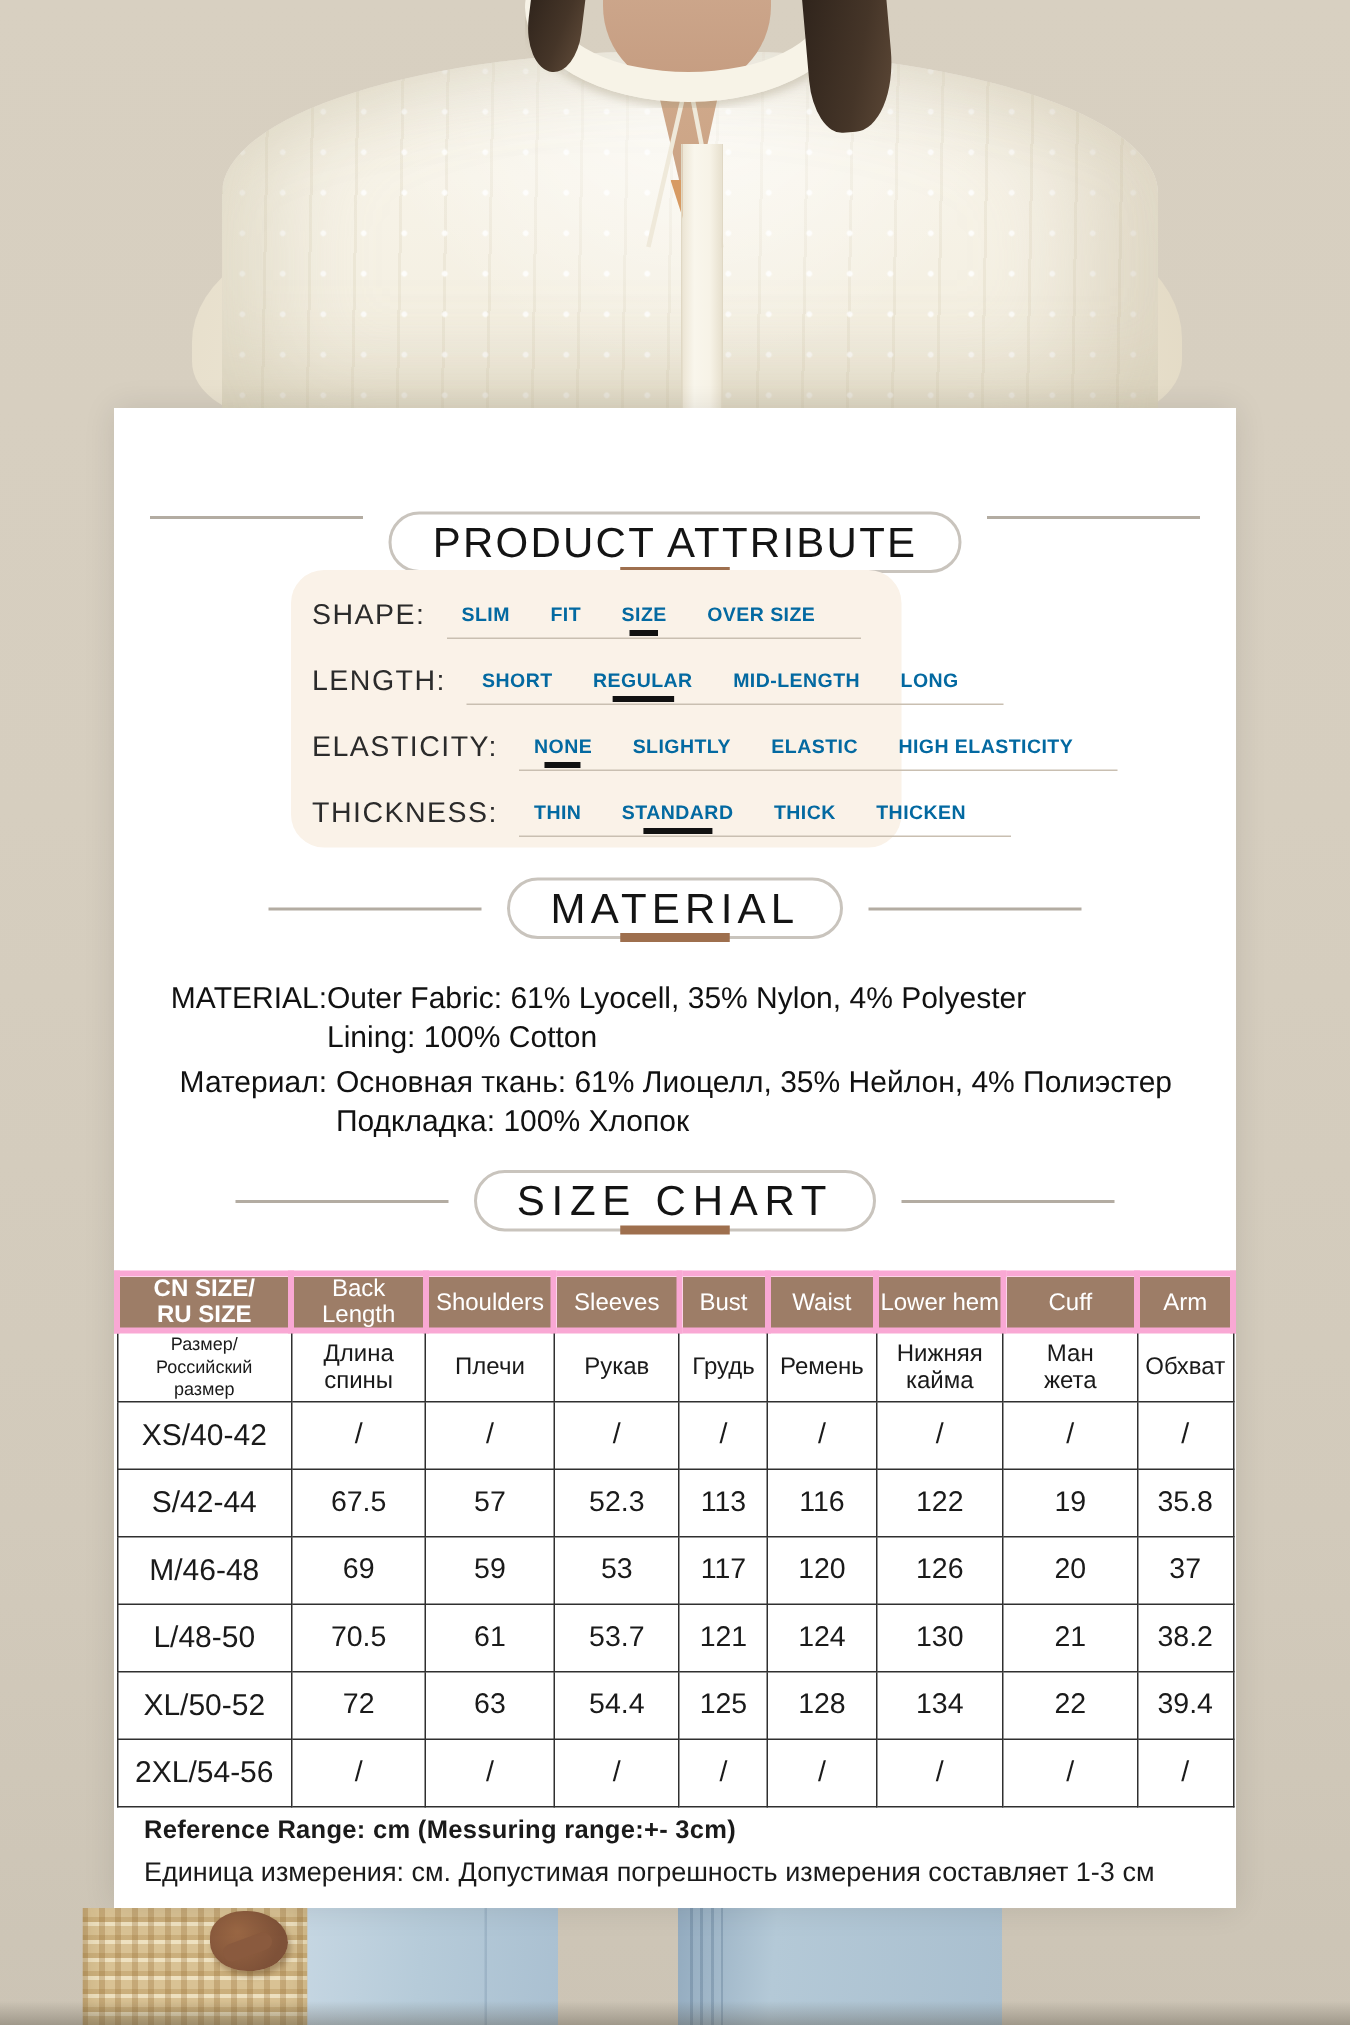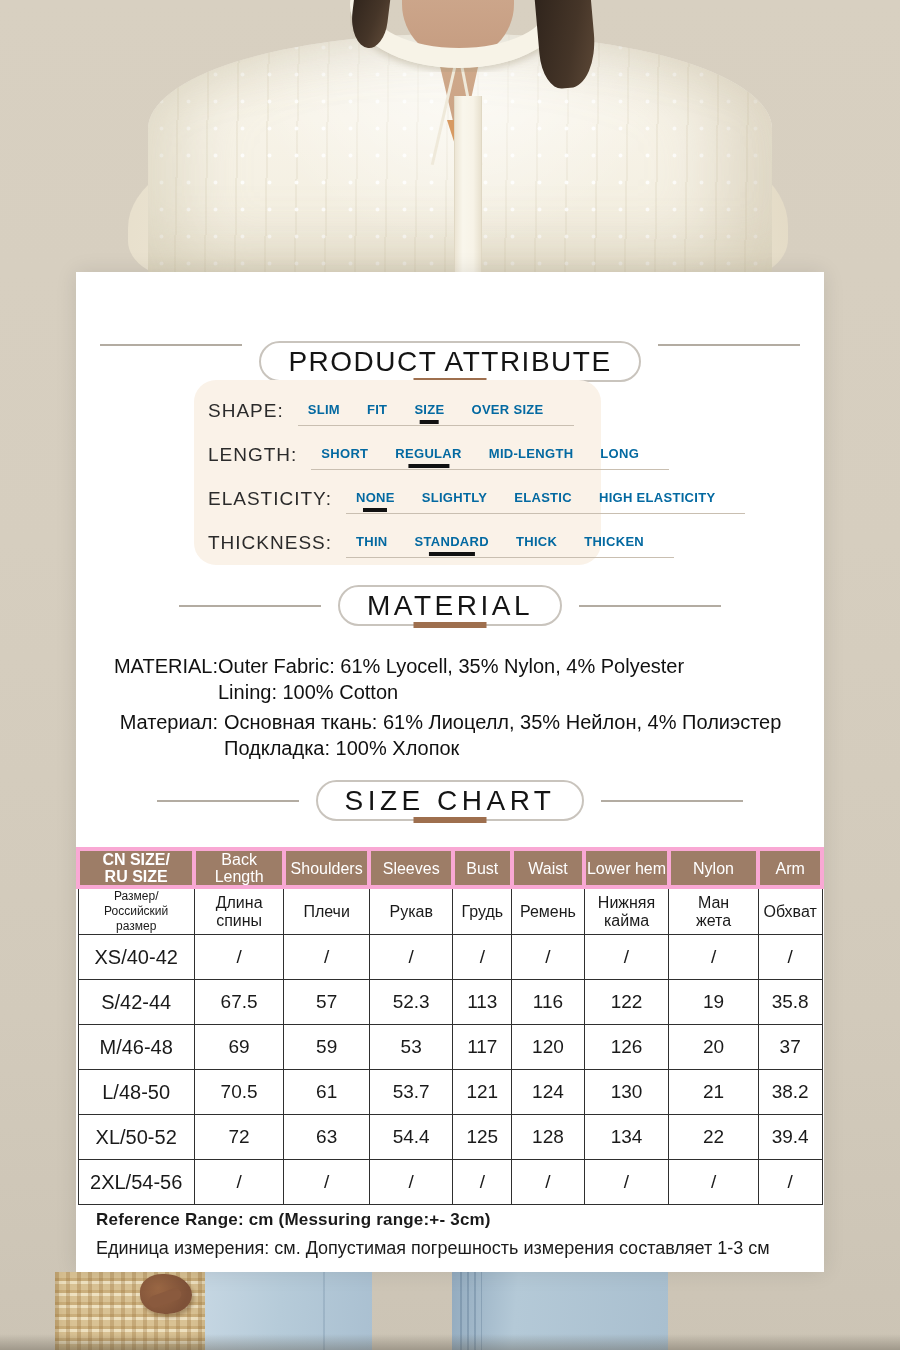--- a/index.html
+++ b/index.html
@@ -249,21 +249,21 @@
     <tbody>
         <tr class="hdr">
       <th>CN SIZE/
 RU SIZE</th>
       <th>Back Length</th>
       <th>Shoulders</th>
       <th>Sleeves</th>
       <th>Bust</th>
       <th>Waist</th>
       <th>Lower hem</th>
-      <th>Nylon</th>
+      <th>Cuff</th>
       <th>Arm</th>
     </tr>
     <tr class="ru">
       <td>Размер/
 Российский
 размер</td>
       <td>Длина
 спины</td>
       <td>Плечи</td>
       <td>Рукав</td>

